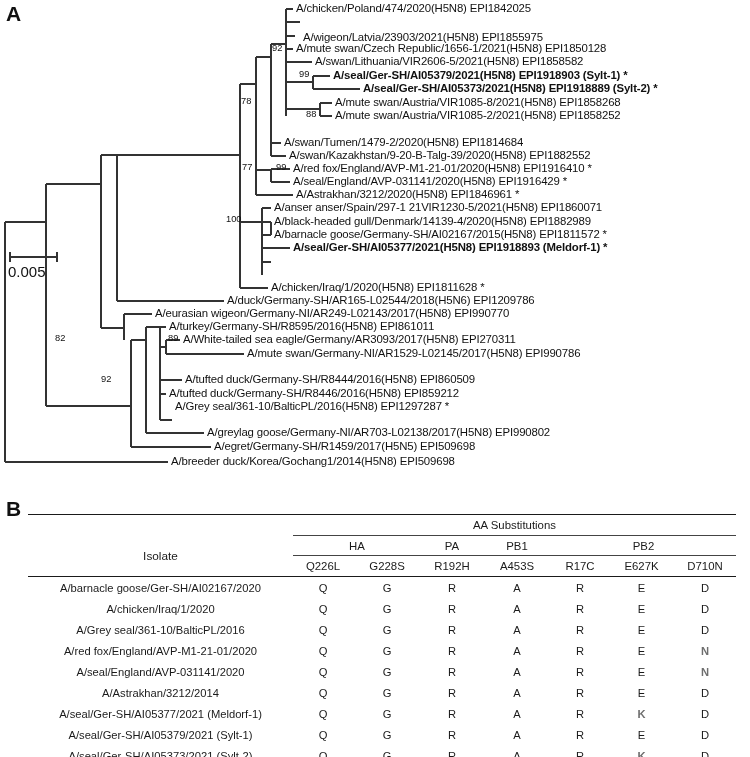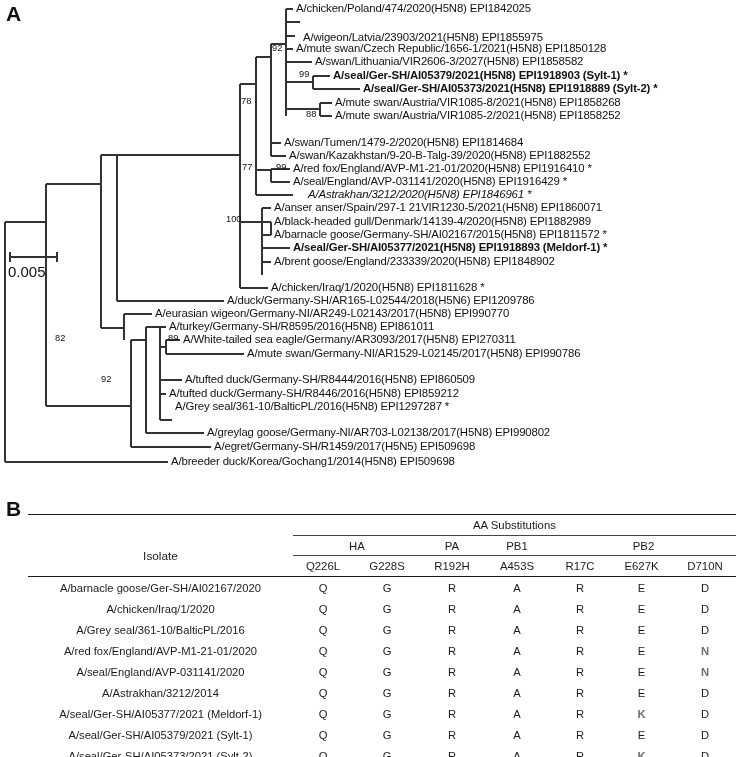--- a/index.html
+++ b/index.html
@@ -229,35 +229,34 @@
       <path d="M10,252 L10,262" stroke-width="1.6"></path>
       <path d="M57,252 L57,262" stroke-width="1.6"></path>
     </g>
   </svg>
 
   <div class="scale-text" style="left:8px; top:263px;">0.005</div>
 
   <div class="taxon-label" style="left:296px; top:3px;">A/chicken/Poland/474/2020(H5N8) EPI1842025</div>
   <div class="taxon-label" style="left:303px; top:16px;margin-top:16px;">A/wigeon/Latvia/23903/2021(H5N8) EPI1855975</div>
   <div class="taxon-label" style="left:296px; top:43px;">A/mute swan/Czech Republic/1656-1/2021(H5N8) EPI1850128</div>
-  <div class="taxon-label" style="left:315px; top:56px;">A/swan/Lithuania/VIR2606-3/2027(H5N8) EPI1858582</div>
+  <div class="taxon-label" style="left:315px; top:56px;">A/swan/Lithuania/VIR2606-5/2021(H5N8) EPI1858582</div>
   <div class="taxon-label bold" style="left:333px; top:70px;">A/seal/Ger-SH/AI05379/2021(H5N8) EPI1918903 (Sylt-1) *</div>
   <div class="taxon-label bold" style="left:363px; top:83px;">A/seal/Ger-SH/AI05373/2021(H5N8) EPI1918889 (Sylt-2) *</div>
   <div class="taxon-label" style="left:335px; top:97px;">A/mute swan/Austria/VIR1085-8/2021(H5N8) EPI1858268</div>
   <div class="taxon-label" style="left:335px; top:110px;">A/mute swan/Austria/VIR1085-2/2021(H5N8) EPI1858252</div>
   <div class="taxon-label" style="left:284px; top:137px;">A/swan/Tumen/1479-2/2020(H5N8) EPI1814684</div>
   <div class="taxon-label" style="left:289px; top:150px;">A/swan/Kazakhstan/9-20-B-Talg-39/2020(H5N8) EPI1882552</div>
   <div class="taxon-label" style="left:293px; top:163px;">A/red fox/England/AVP-M1-21-01/2020(H5N8) EPI1916410 *</div>
   <div class="taxon-label" style="left:293px; top:176px;">A/seal/England/AVP-031141/2020(H5N8) EPI1916429 *</div>
-  <div class="taxon-label" style="left:308px; top:189px;font-style:italic;">A/Astrakhan/3212/2020(H5N8) EPI1846961 *</div>
+  <div class="taxon-label" style="left:296px; top:189px;">A/Astrakhan/3212/2020(H5N8) EPI1846961 *</div>
   <div class="taxon-label" style="left:274px; top:202px;">A/anser anser/Spain/297-1 21VIR1230-5/2021(H5N8) EPI1860071</div>
   <div class="taxon-label" style="left:274px; top:216px;">A/black-headed gull/Denmark/14139-4/2020(H5N8) EPI1882989</div>
   <div class="taxon-label" style="left:274px; top:229px;">A/barnacle goose/Germany-SH/AI02167/2015(H5N8) EPI1811572 *</div>
   <div class="taxon-label bold" style="left:293px; top:242px;">A/seal/Ger-SH/AI05377/2021(H5N8) EPI1918893 (Meldorf-1) *</div>
-  <div class="taxon-label" style="left:274px; top:256px;">A/brent goose/England/233339/2020(H5N8) EPI1848902</div>
   <div class="taxon-label" style="left:271px; top:282px;">A/chicken/Iraq/1/2020(H5N8) EPI1811628 *</div>
   <div class="taxon-label" style="left:227px; top:295px;">A/duck/Germany-SH/AR165-L02544/2018(H5N6) EPI1209786</div>
   <div class="taxon-label" style="left:155px; top:308px;">A/eurasian wigeon/Germany-NI/AR249-L02143/2017(H5N8) EPI990770</div>
   <div class="taxon-label" style="left:169px; top:321px;">A/turkey/Germany-SH/R8595/2016(H5N8) EPI861011</div>
   <div class="taxon-label" style="left:183px; top:334px;">A/White-tailed sea eagle/Germany/AR3093/2017(H5N8) EPI270311</div>
   <div class="taxon-label" style="left:247px; top:348px;">A/mute swan/Germany-NI/AR1529-L02145/2017(H5N8) EPI990786</div>
   <div class="taxon-label" style="left:185px; top:374px;">A/tufted duck/Germany-SH/R8444/2016(H5N8) EPI860509</div>
   <div class="taxon-label" style="left:169px; top:388px;">A/tufted duck/Germany-SH/R8446/2016(H5N8) EPI859212</div>
   <div class="taxon-label" style="left:175px; top:401px;">A/Grey seal/361-10/BalticPL/2016(H5N8) EPI1297287 *</div>
   <div class="taxon-label" style="left:207px; top:427px;">A/greylag goose/Germany-NI/AR703-L02138/2017(H5N8) EPI990802</div>

